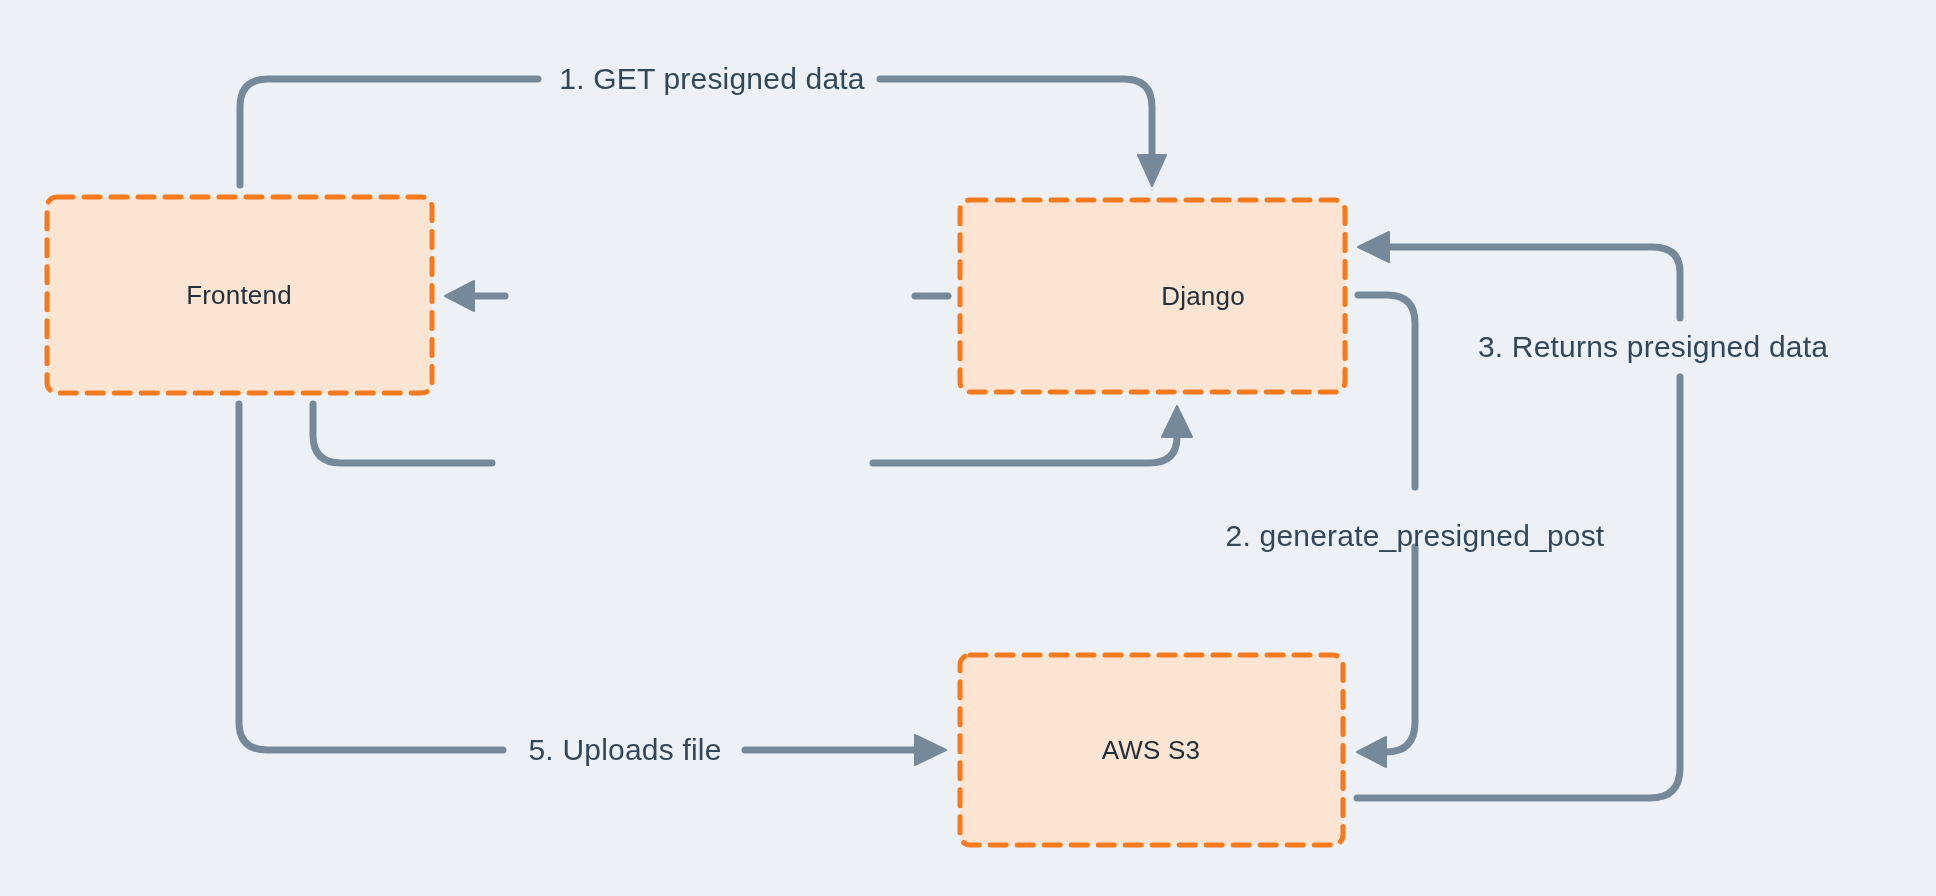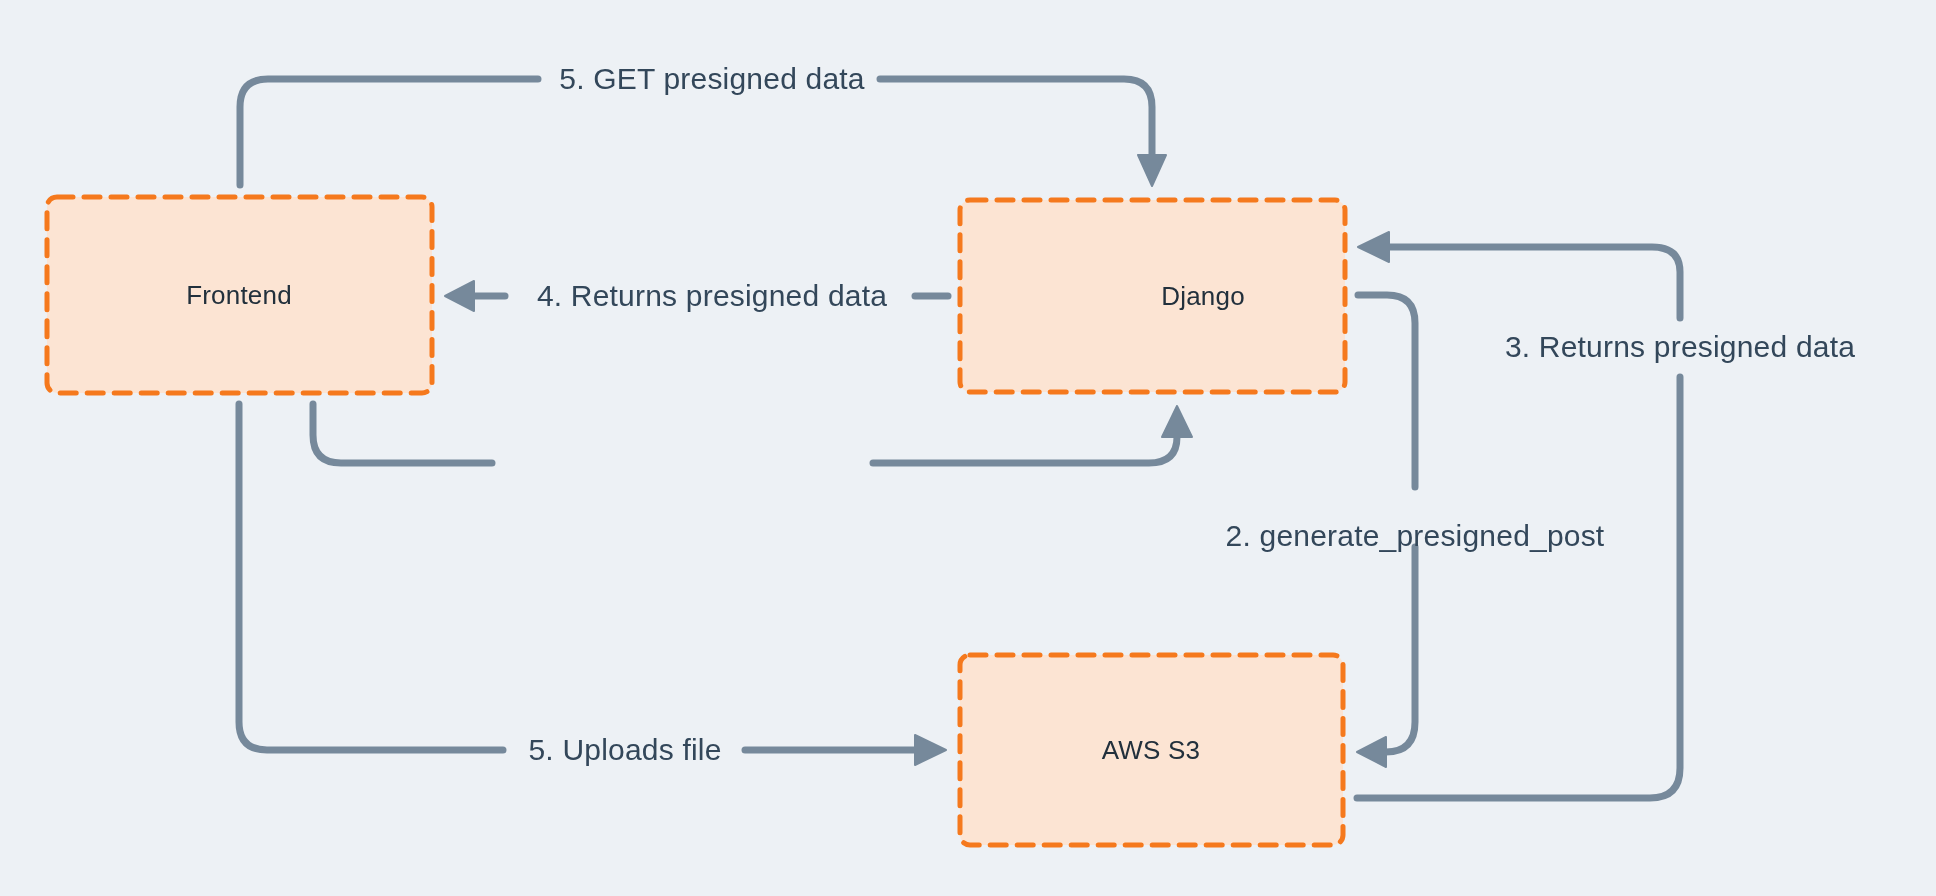--- a/index.html
+++ b/index.html
@@ -118,24 +118,23 @@
       <polygon points="1358,247 1389,232 1389,262"></polygon>
     </g>
   </svg>
 
   <div class="node-label" style="left:239px;top:295px;">Frontend</div>
 
   <div class="node-label" style="left:1203px;top:296px;">Django</div>
 
   <div class="node-label" style="left:1151px;top:750px;text-align:center;">AWS S3</div>
 
-  <div class="edge-label" style="left:712px;top:79px;">5. GET presigned data</div>
+  <div class="edge-label" style="left:712px;top:79px;">1. GET presigned data</div>
 
-  <div class="edge-label" style="left:712px;top:296px;">4. Returns presigned data</div>
 
 
   <div class="edge-label" style="left:625px;top:750px;">5. Uploads file</div>
 
   <div class="edge-label" style="left:1415px;top:536px;">2. generate_presigned_post</div>
 
-  <div class="edge-label" style="left:1653px;top:347px;margin-left:27px;">3. Returns presigned data</div>
+  <div class="edge-label" style="left:1653px;top:347px;">3. Returns presigned data</div>
 
 </div>
 
 </body></html>

